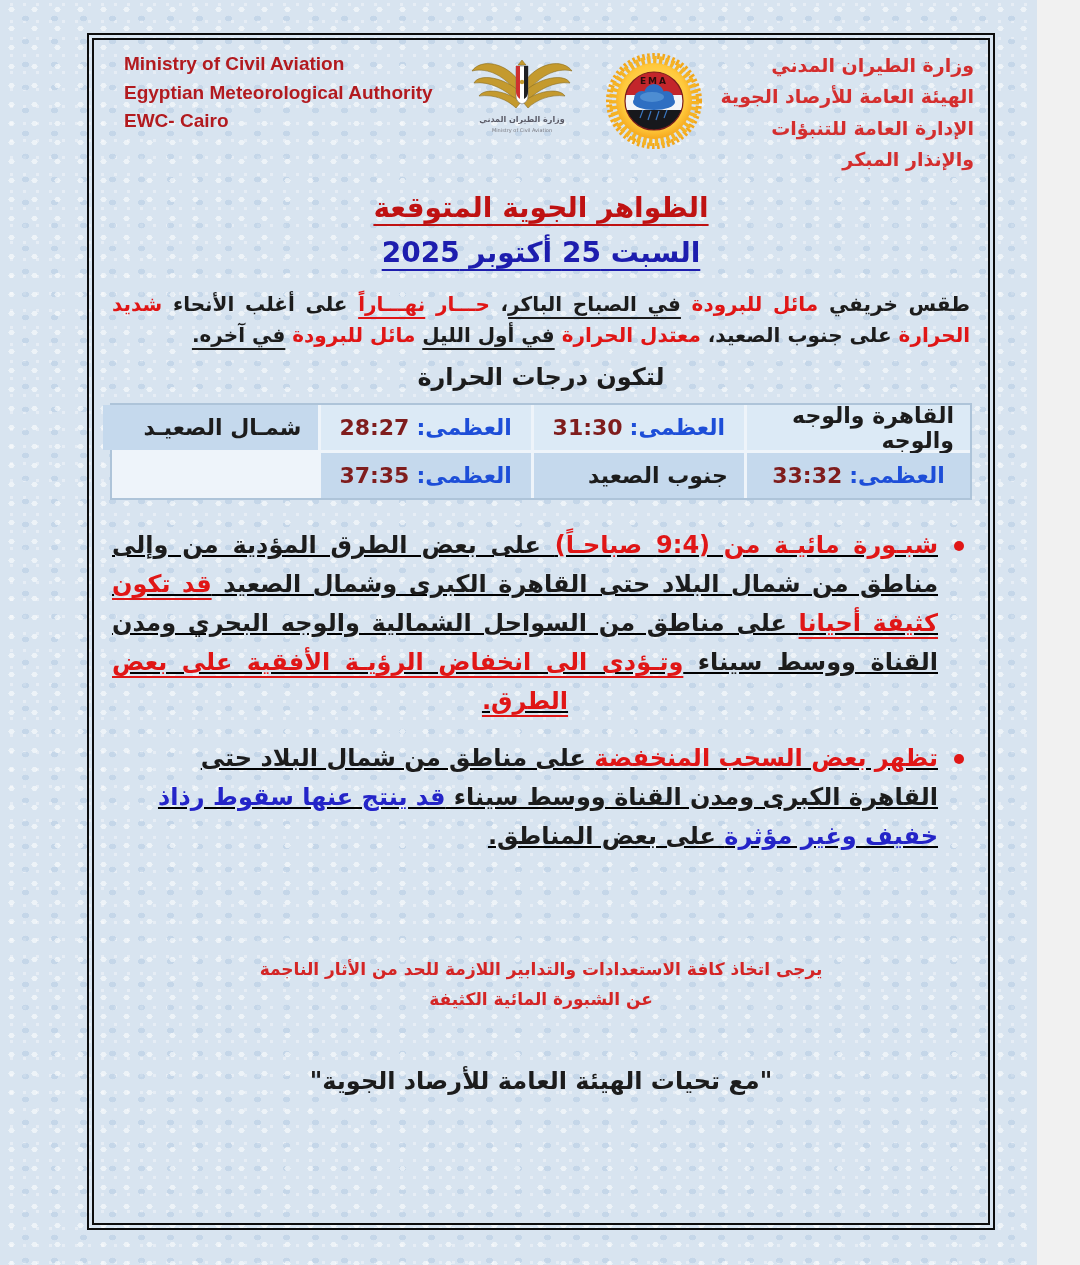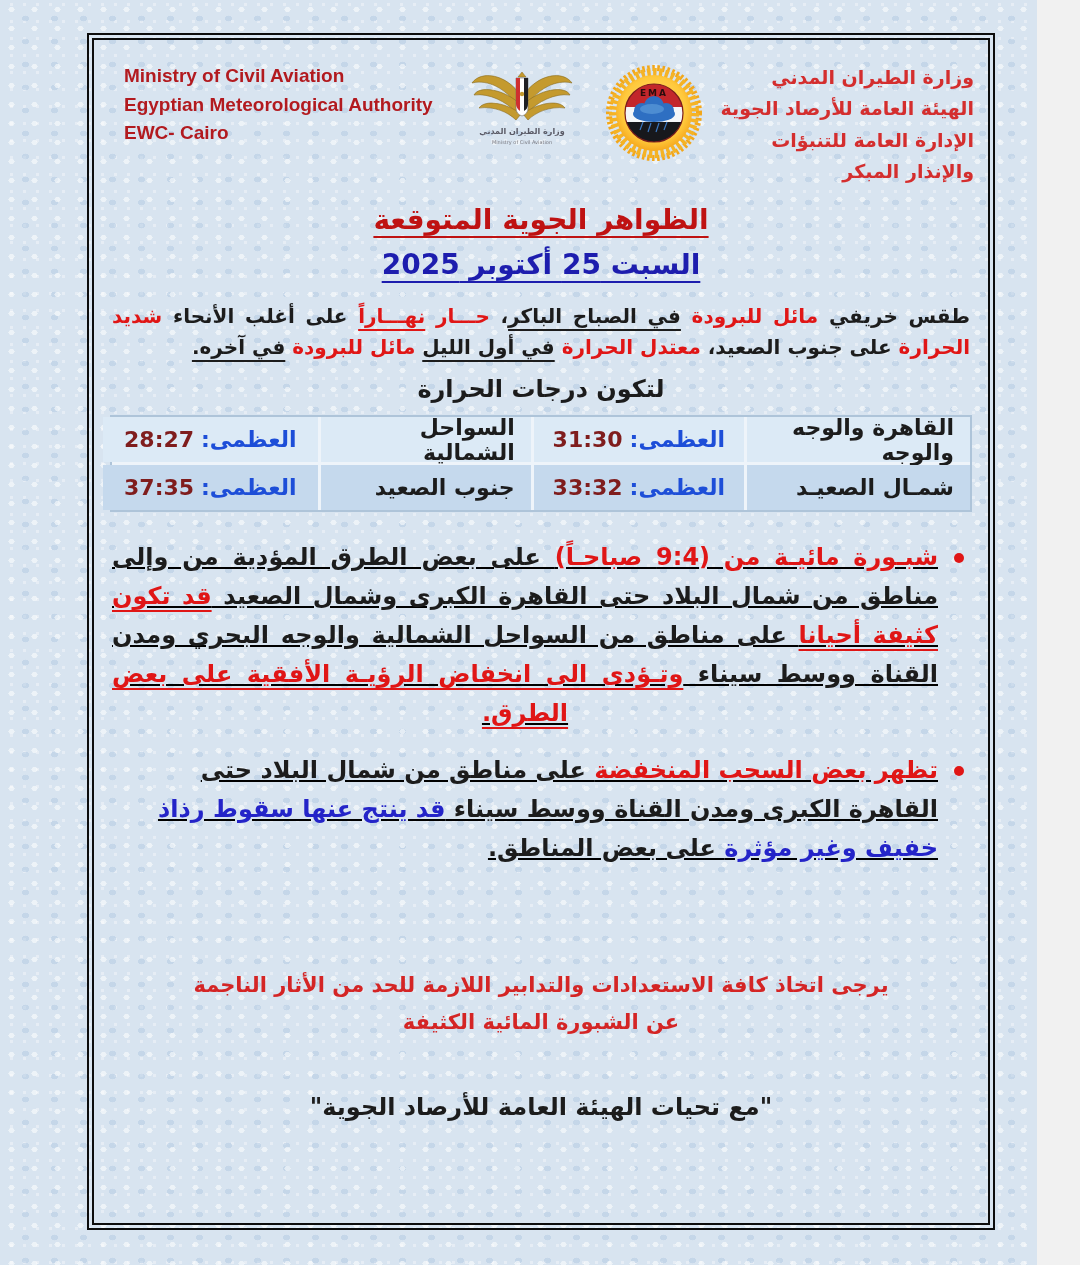--- a/index.html
+++ b/index.html
@@ -16,21 +16,21 @@
     background-position:0 0,11px 7px,5px 13px;
   }
   .right-strip{position:absolute;top:0;right:0;width:43px;height:100%;background:#f1f1f1;}
 
   .frame-outer{
     position:absolute;left:87px;top:33px;width:908px;height:1197px;
     border:2px solid #0c0c0c;padding:3px;box-sizing:border-box;
   }
   .frame-inner{
     width:100%;height:100%;border:2px solid #0c0c0c;box-sizing:border-box;
-    padding:14px 12px 0 12px;overflow:hidden;
+    padding:2px 12px 0 12px;overflow:hidden;
   }
 
   
   .header-row{display:flex;align-items:flex-start;margin-top:8px;}
   .en-block{
     font-family:"Liberation Sans",sans-serif;
     color:#b21a1f;font-weight:bold;font-size:19px;line-height:1.5;
     margin-left:18px;width:345px;flex:0 0 auto;
   }
   .logos{display:flex;align-items:flex-start;gap:30px;flex:0 0 auto;margin-top:2px;}
@@ -71,21 +71,21 @@
   .bullets{direction:rtl;margin-top:26px;padding:0 6px;}
   .bullet{position:relative;padding-right:32px;text-decoration:underline;}
   .bullet .dot{position:absolute;right:6px;top:15px;width:10px;height:10px;border-radius:50%;background:#e01616;}
   .bullet-text{font-size:24px;font-weight:bold;line-height:1.62;}
   .b1 .bullet-text{text-align:justify;text-align-last:center;}
   .b2{margin-top:18px;}
   .b2 .bullet-text{text-align:right;}
 
   
   .advisory{direction:rtl;text-align:center;color:#d42525;font-weight:bold;
-            font-size:21px;line-height:1.75;margin-top:100px;}
+            font-size:17px;line-height:1.75;margin-top:100px;}
   .closing{direction:rtl;text-align:center;color:#1c1c1c;font-weight:bold;
            font-size:24px;margin-top:52px;}
 </style>
 </head>
 <body>
 
 <div class="page">
   <div class="right-strip"></div>
 
   <div class="frame-outer">
@@ -176,23 +176,20 @@
       <div class="subtitle">لتكون درجات الحرارة</div>
 
       <div class="temps">
         <div class="cell region row1">
             <span>القاهرة والوجه والوجه</span>
           </div>
         <div class="cell temp row1">
           <span class="label-max">العظمى:</span>
           <span class="temp-val">31:30</span>
         </div>
-        <div class="cell region row1">
-            <span>السواحل الشمالية</span>
-          </div>
         <div class="cell temp row1">
           <span class="label-max">العظمى:</span>
           <span class="temp-val">28:27</span>
         </div>
 
         <div class="cell region row2">
             <span>شمـال الصعيـد</span>
           </div>
         <div class="cell temp row2">
           <span class="label-max">العظمى:</span>

